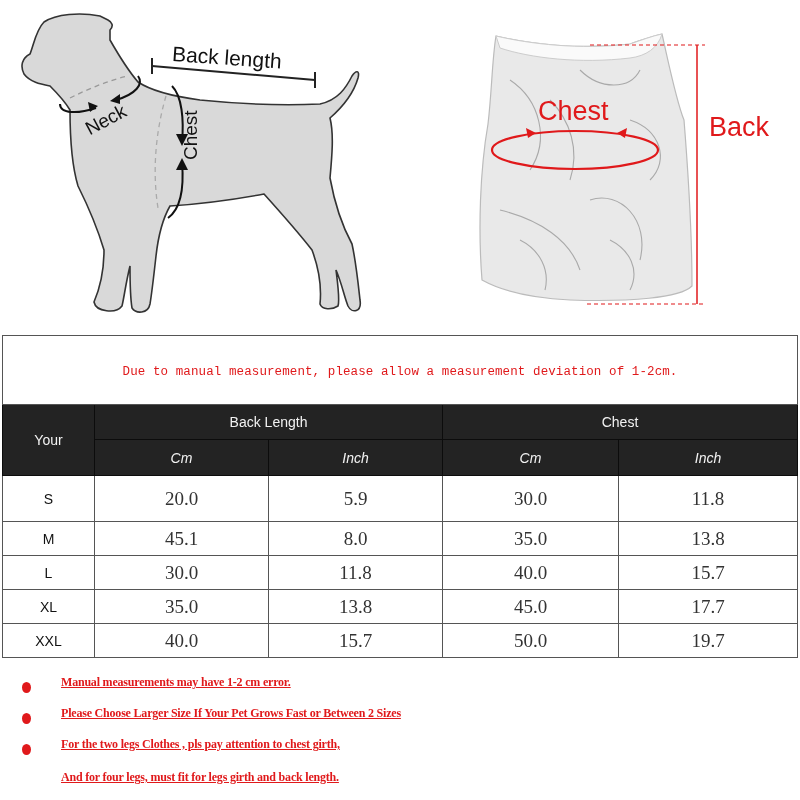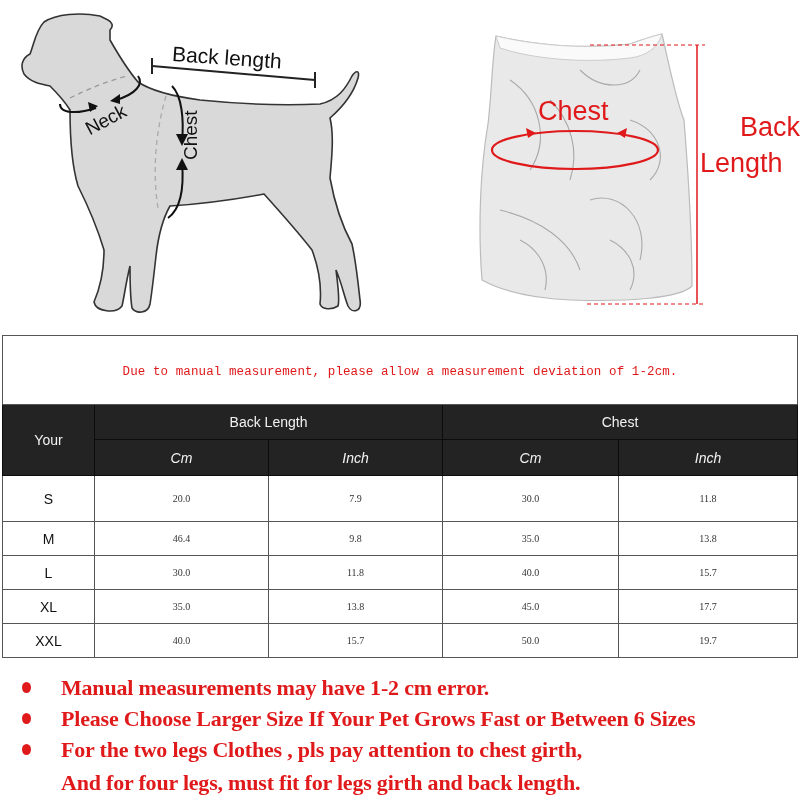--- a/index.html
+++ b/index.html
@@ -13,27 +13,27 @@
   #size-table{position:absolute;left:2px;top:335px;width:795px;border-collapse:collapse;table-layout:fixed;padding-left:8px;}
   #size-table td,#size-table th{border:1px solid #555;text-align:center;padding:0;}
   .note-row td{height:68px;border-bottom:1px solid #555;}
   .note{color:#e0191b;font-family:"Liberation Mono",monospace;font-size:12.5px;letter-spacing:0.1px;}
   .hdr th{background:#232323;color:#f2f2f2;font-weight:normal;font-size:14px;border-color:#0c0c0c !important;}
   .hdr1 th{height:34px;}
   .hdr2 th{height:35px;font-style:italic;}
   .size-th{font-size:14px;}
   .data td{font-size:14px;color:#333;}
   .data td.sz{color:#111;font-family:"Liberation Sans",sans-serif;font-size:14px;}
-  .data td.num{font-family:"Liberation Serif",serif;font-size:10px;color:#333;}
+  .data td.num{font-family:"Liberation Serif",serif;font-size:19px;color:#333;}
   .r0 td{height:45px;}
   .r1 td,.r2 td,.r3 td,.r4 td{height:33px;}
   
   #notes{position:absolute;left:0;top:672px;width:800px;}
   .bullet{position:absolute;left:22px;width:9px;height:11px;border-radius:50%;background:#e0191b;}
-  .nt{position:absolute;left:61px;color:#e0191b;font-family:"Liberation Serif",serif;font-size:22px;font-weight:bold;white-space:nowrap;letter-spacing:-0.2px;}
+  .nt{position:absolute;left:61px;color:#e0191b;font-family:"Liberation Serif",serif;font-size:12px;font-weight:bold;white-space:nowrap;letter-spacing:-0.2px;text-decoration:underline;}
 </style>
 </head>
 <body>
 
 <div id="dog-panel" class="abs">
   <svg width="400" height="330" viewBox="0 0 400 330">
     <path d="M44,22 C56,14 80,12 100,16 L108,20 C112,22 114,26 110,30 L110,40 C118,54 126,68 138,82
              C150,90 170,96 200,100 C240,104 280,106 320,104 C338,100 346,88 352,76 C356,70 360,70 358,78
              C354,92 346,104 330,118 C334,134 332,156 330,178 C334,200 340,222 352,244 C356,262 358,282 360,300
              C362,312 352,314 348,306 C344,296 342,284 336,270 C338,286 340,300 338,306 C332,310 322,310 320,304
@@ -85,22 +85,21 @@
 
     <ellipse cx="145" cy="150" rx="83" ry="19" fill="none" stroke="#e0191b" stroke-width="2.2"></ellipse>
     <polygon points="106,133 96,128 98,138" fill="#e0191b"></polygon>
     <polygon points="187,133 197,128 195,138" fill="#e0191b"></polygon>
 
     <line x1="160" y1="45" x2="275" y2="45" stroke="#e0191b" stroke-width="1.2" stroke-dasharray="4,3"></line>
     <line x1="157" y1="304" x2="275" y2="304" stroke="#e0191b" stroke-width="1.2" stroke-dasharray="4,3"></line>
     <line x1="267" y1="45" x2="267" y2="304" stroke="#e0191b" stroke-width="1.5"></line>
   </svg>
   <span class="lbl" style="left:108px;top:96px;font-size:27px;color:#e0191b;">Chest</span>
-  <span class="lbl" style="left:279px;top:112px;font-size:27px;color:#e0191b;margin-left:31px;">Back</span>
-  <span class="lbl" style="left:270px;top:148px;font-size:27px;color:#e0191b;">Length</span>
+  <span class="lbl" style="left:279px;top:112px;font-size:27px;color:#e0191b;">Back</span>
 </div>
 
 <table id="size-table">
   <colgroup>
     <col style="width:92px">
       <col style="width:174px">
       <col style="width:174px">
       <col style="width:176px">
       <col style="width:179px">
   </colgroup>
@@ -117,28 +116,28 @@
   </tr>
   <tr class="hdr hdr2">
     <th>Cm</th>
     <th>Inch</th>
     <th>Cm</th>
     <th>Inch</th>
   </tr>
   <tr class="data r0">
     <td class="sz">S</td>
     <td class="num">20.0</td>
-    <td class="num">7.9</td>
+    <td class="num">5.9</td>
     <td class="num">30.0</td>
     <td class="num">11.8</td>
   </tr>
   <tr class="data r1">
     <td class="sz">M</td>
-    <td class="num">46.4</td>
-    <td class="num">9.8</td>
+    <td class="num">45.1</td>
+    <td class="num">8.0</td>
     <td class="num">35.0</td>
     <td class="num">13.8</td>
   </tr>
   <tr class="data r2">
     <td class="sz">L</td>
     <td class="num">30.0</td>
     <td class="num">11.8</td>
     <td class="num">40.0</td>
     <td class="num">15.7</td>
   </tr>
@@ -156,17 +155,17 @@
     <td class="num">50.0</td>
     <td class="num">19.7</td>
   </tr>
 </tbody>
   </table>
 
 <div id="notes">
   <span class="bullet" style="top:10px;"></span>
   <span class="nt" style="top:3px;">Manual measurements may have 1-2 cm error.</span>
   <span class="bullet" style="top:41px;"></span>
-  <span class="nt" style="top:34px;">Please Choose Larger Size If Your Pet Grows Fast or Between 6 Sizes</span>
+  <span class="nt" style="top:34px;">Please Choose Larger Size If Your Pet Grows Fast or Between 2 Sizes</span>
   <span class="bullet" style="top:72px;"></span>
   <span class="nt" style="top:65px;">For the two legs Clothes , pls pay attention to chest girth,</span>
   <span class="nt" style="top:98px;">And for four legs, must fit for legs girth and back length.</span>
 </div>
 
 </body></html>

